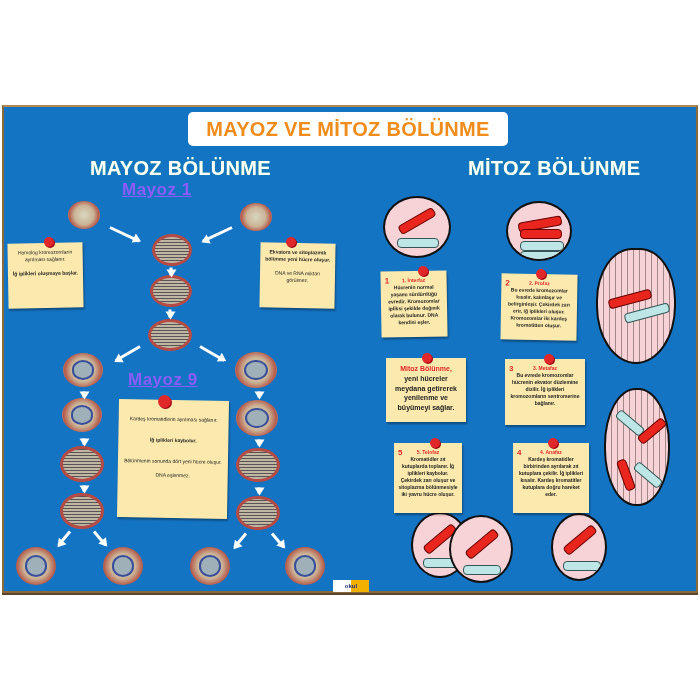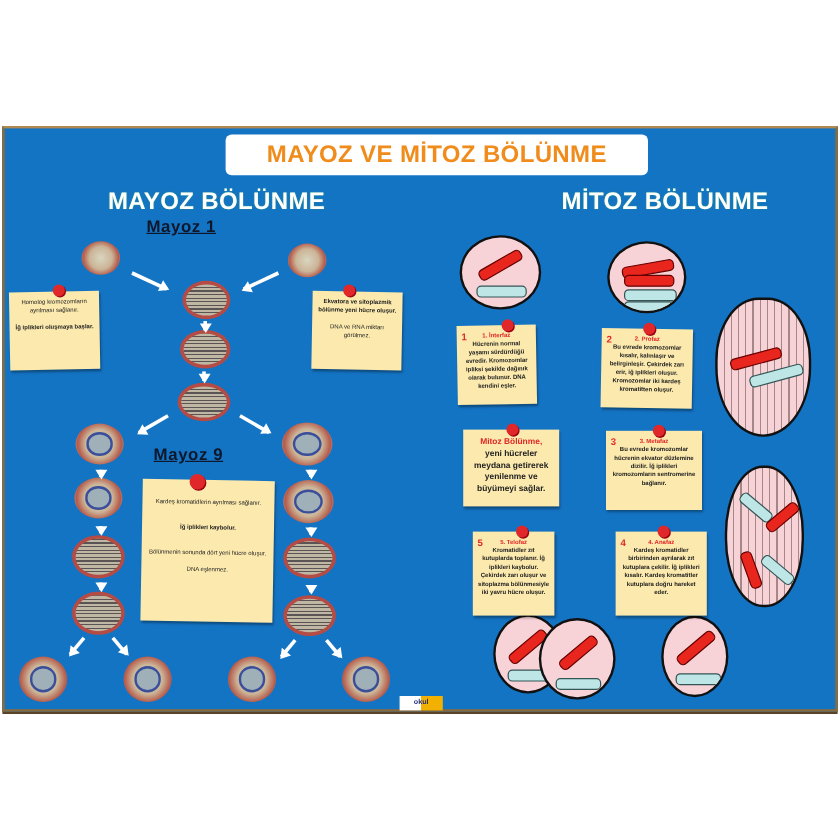--- a/index.html
+++ b/index.html
@@ -1,21 +1,21 @@
 <!DOCTYPE html>
 <html><head>
 <meta charset="utf-8">
 <style>
   html,body{margin:0;padding:0;background:#fff;}
   body{width:700px;height:700px;position:relative;overflow:hidden;font-family:"Liberation Sans",sans-serif;}
   .board{position:absolute;left:2px;top:105px;width:696px;height:488px;background:#1474c4;border:2px solid #8a6a3a;border-top-color:#b08a52;box-sizing:border-box;box-shadow:0 2px 0 #5a4326;}
-  .title-box{position:absolute;left:188px;top:112px;width:352px;height:34px;background:#fff;border-radius:5px;display:flex;align-items:center;justify-content:center;}
+  .title-box{position:absolute;left:188px;top:112px;width:320px;height:34px;background:#fff;border-radius:5px;display:flex;align-items:center;justify-content:center;}
   .title-box span{color:#f08c1c;font-weight:bold;font-size:20px;letter-spacing:0.3px;}
   .sec-title{position:absolute;color:#fff;font-size:20px;font-weight:bold;text-shadow:0 0 1px #3a6;letter-spacing:0.3px;}
-  .sub-title{position:absolute;color:#0f172a;font-size:14px;font-weight:bold;text-decoration:underline;letter-spacing:0.5px;}
+  .sub-title{position:absolute;color:#8b5cf6;font-size:17px;font-weight:bold;text-decoration:underline;letter-spacing:0.5px;}
   .cell{position:absolute;border-radius:50%;background:radial-gradient(circle,#d9d6c0 0%,#cbb497 45%,#b55a4a 70%,#d69a8e 85%,rgba(230,180,170,0.3) 100%);}
   .cell .nuc{position:absolute;left:22%;top:22%;width:56%;height:56%;border-radius:50%;border:2px solid #3a4e9a;background:#9fb0b8;box-sizing:border-box;}
   .cell.div{background:repeating-linear-gradient(0deg,#bfb7a3 0 2px,#5a5454 2px 3px),#c8b49a;border:3px solid #b44b44;box-sizing:border-box;}
   .arrow{position:absolute;height:3px;background:#fff;transform-origin:left center;}
   .arrow::after{content:"";position:absolute;right:-2px;top:-4px;border-left:8px solid #fff;border-top:5px solid transparent;border-bottom:5px solid transparent;}
   .note{position:absolute;background:#fbe9ad;box-shadow:1px 2px 2px rgba(0,0,0,0.35);font-size:5px;color:#222;text-align:center;box-sizing:border-box;padding:6px 4px 4px;line-height:1.4;}
   .note b{display:block;}
   .pin{position:absolute;width:10px;height:10px;border-radius:50%;background:#e0282a;box-shadow:1px 1px 0 #901;}
   .note .num{position:absolute;left:4px;top:4px;color:#e0282a;font-weight:bold;font-size:8px;}
   .note .head{color:#e0282a;font-weight:bold;}

